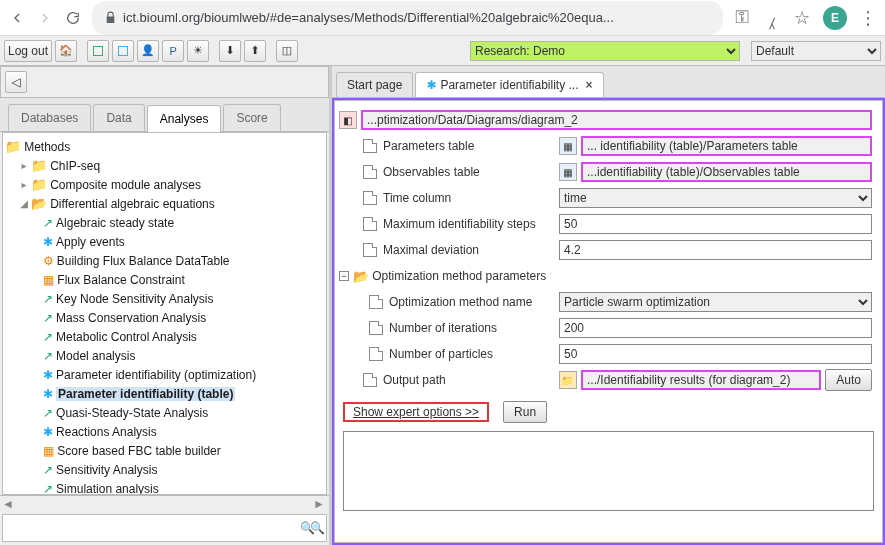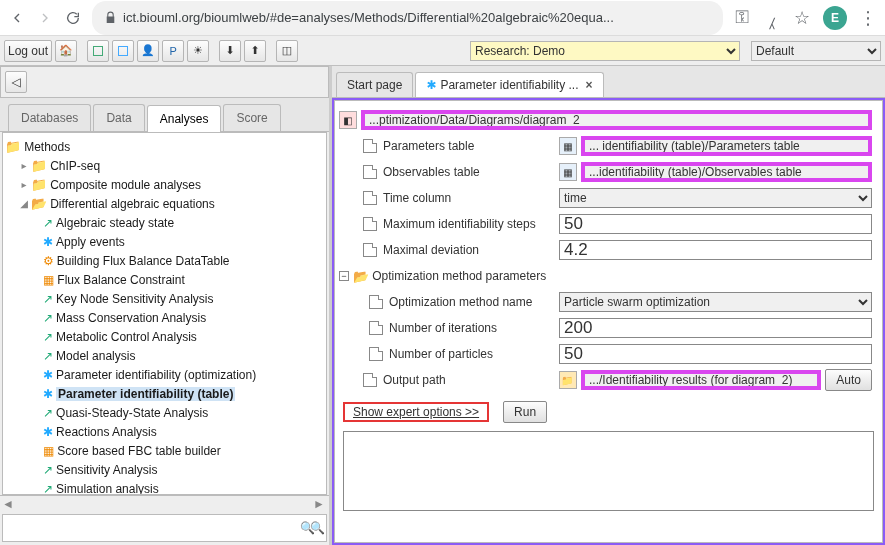--- a/index.html
+++ b/index.html
@@ -9,21 +9,21 @@
 .nav-btn svg{width:16px;height:16px;stroke:#5f6368;fill:none;stroke-width:2}
 .addr{flex:1;display:flex;align-items:center;gap:6px;height:34px;padding:0 12px;border-radius:14px;background:#f1f1f1;color:#555}
 .addr svg{width:13px;height:13px;fill:#5f6368}
 .addr-text{font-size:13px;color:#3c4043;white-space:nowrap;overflow:hidden}
 .right-icons{display:flex;align-items:center;gap:12px}
 .right-icons .ic{width:18px;height:18px;display:flex;align-items:center;justify-content:center;color:#5f6368;font-size:18px}
 .avatar{width:24px;height:24px;border-radius:50%;background:#3ba591;color:#fff;display:flex;align-items:center;justify-content:center;font-size:12px;font-weight:bold}
 .toolbar{display:flex;align-items:center;height:30px;background:#eee;border-bottom:1px solid #bfbfbf;padding:2px 4px;gap:3px}
 .tb-btn{width:22px;height:22px;border:1px solid #b5b5b5;background:linear-gradient(#fdfdfd,#e6e6e6);display:flex;align-items:center;justify-content:center;border-radius:2px;font-size:11px}
 .tb-sel{flex:1;display:flex;align-items:center;justify-content:space-between;padding:0 8px;height:22px}
-.tb-sel select{height:20px;font-size:12px;background:#fef9c3;border:1px solid #b5b5b5}
+.tb-sel select{height:20px;font-size:12px;background:#bef264;border:1px solid #b5b5b5}
 .workspace{display:flex;flex:1;min-height:0;background:#ddd}
 .left-col{width:332px;display:flex;flex-direction:column;border-right:3px solid #ccc;background:#eee}
 .left-top{border:1px solid #bbb;background:#eee;padding:4px}
 .back-tab{width:22px;height:22px;border:1px solid #b5b5b5;background:linear-gradient(#fdfdfd,#e6e6e6);display:flex;align-items:center;justify-content:center;border-radius:2px}
 .tabs-row{display:flex;padding:6px 8px 0 8px;gap:2px;border-bottom:1px solid #bbb;background:#e6e6e6}
 .tab{padding:6px 12px;border:1px solid #bbb;border-bottom:none;background:#e6e6e6;color:#666;border-radius:3px 3px 0 0;cursor:pointer}
 .tab.active{background:#fff;color:#000;font-weight:normal;position:relative;top:1px}
 .tree-wrap{flex:1;overflow:auto;background:#fff;border:1px solid #bbb;margin:0 2px}
 .tree{padding:4px 2px}
 .tree-row{display:flex;align-items:center;height:19px;white-space:nowrap;cursor:pointer}
@@ -40,22 +40,22 @@
 .doc-tab{padding:5px 10px;border:1px solid #bbb;border-bottom:none;background:#e6e6e6;border-radius:3px 3px 0 0;display:flex;align-items:center;gap:4px;color:#555}
 .doc-tab.active{background:#fff;color:#000}
 .doc-tab .x{margin-left:3px;color:#555;font-weight:bold}
 .form-area{flex:1;overflow:auto;background:#fff;border:1px solid #bbb;margin:2px;padding:6px 4px}
 .form-row{display:flex;align-items:center;height:26px}
 .form-row .lft{width:220px;display:flex;align-items:center;padding-left:10px}
 .form-row .lft.ind{padding-left:30px}
 .form-row .page-ic{width:14px;height:14px;border:1px solid #888;background:#fff;margin-right:6px;position:relative}
 .form-row .page-ic:after{content:"";position:absolute;top:-1px;right:-1px;width:4px;height:4px;border-left:1px solid #888;border-bottom:1px solid #888;background:#fff}
 .form-row .rgt{flex:1;padding-right:6px;display:flex;align-items:center;gap:4px}
-.txtin{flex:1;height:20px;border:1px solid #888;padding:0 4px;font-size:17px;background:#fff}
-.pathbox{flex:1;height:20px;border:4px solid #d946ef;background:#f0f0f0;display:flex;align-items:center;padding:0 4px;font-size:12px;overflow:hidden;white-space:nowrap}
+.txtin{flex:1;height:20px;border:1px solid #888;padding:0 4px;font-size:12px;background:#fff}
+.pathbox{flex:1;height:20px;border:2px solid #d946ef;background:#f0f0f0;display:flex;align-items:center;padding:0 4px;font-size:12px;overflow:hidden;white-space:nowrap}
 .selbox{flex:1;height:20px;border:1px solid #888;background:#f0f0f0;font-size:12px}
 .sm-ic{width:18px;height:18px;border:1px solid #aaa;background:#e6f0fa;display:flex;align-items:center;justify-content:center;font-size:10px}
 .btn{height:22px;padding:0 10px;border:1px solid #888;background:linear-gradient(#fdfdfd,#e0e0e0);border-radius:2px;cursor:pointer}
 .row-buttons{display:flex;align-items:center;gap:14px;margin:8px 0 8px 4px}
 .expert-link{text-decoration:underline;color:#333;padding:3px 5px}
 .highlight-red{border:2px solid #e53535;display:inline-block;padding:1px 3px}
 .log-box{height:80px;border:1px solid #888;background:#fff;margin:0 4px}
 .tree-collapse{width:10px;height:10px;border:1px solid #888;display:inline-flex;align-items:center;justify-content:center;font-size:9px;margin-right:4px;line-height:8px}
 svg{display:block}
 </style>

